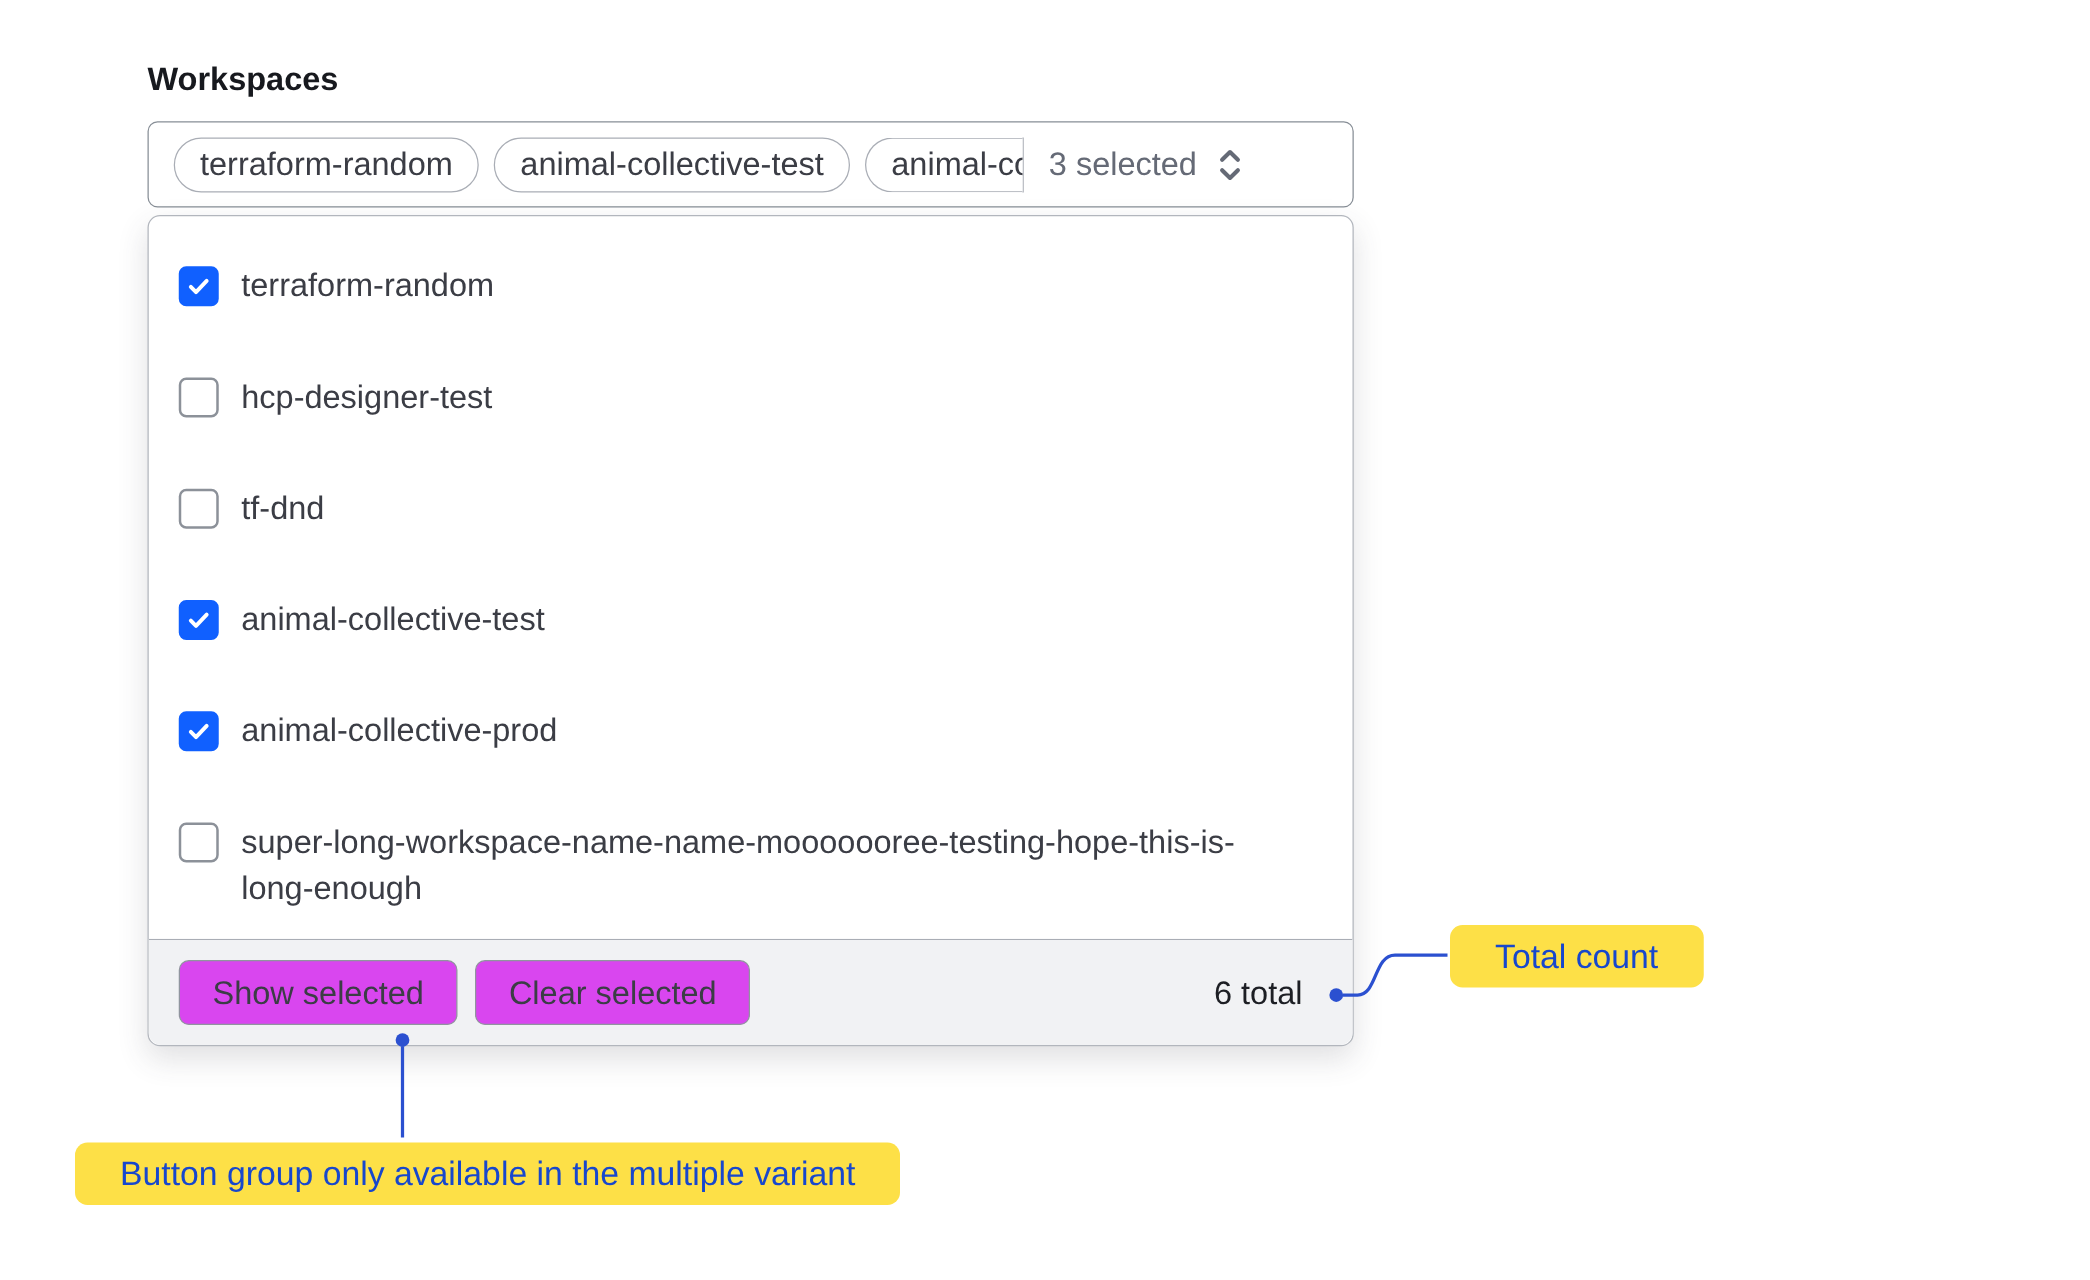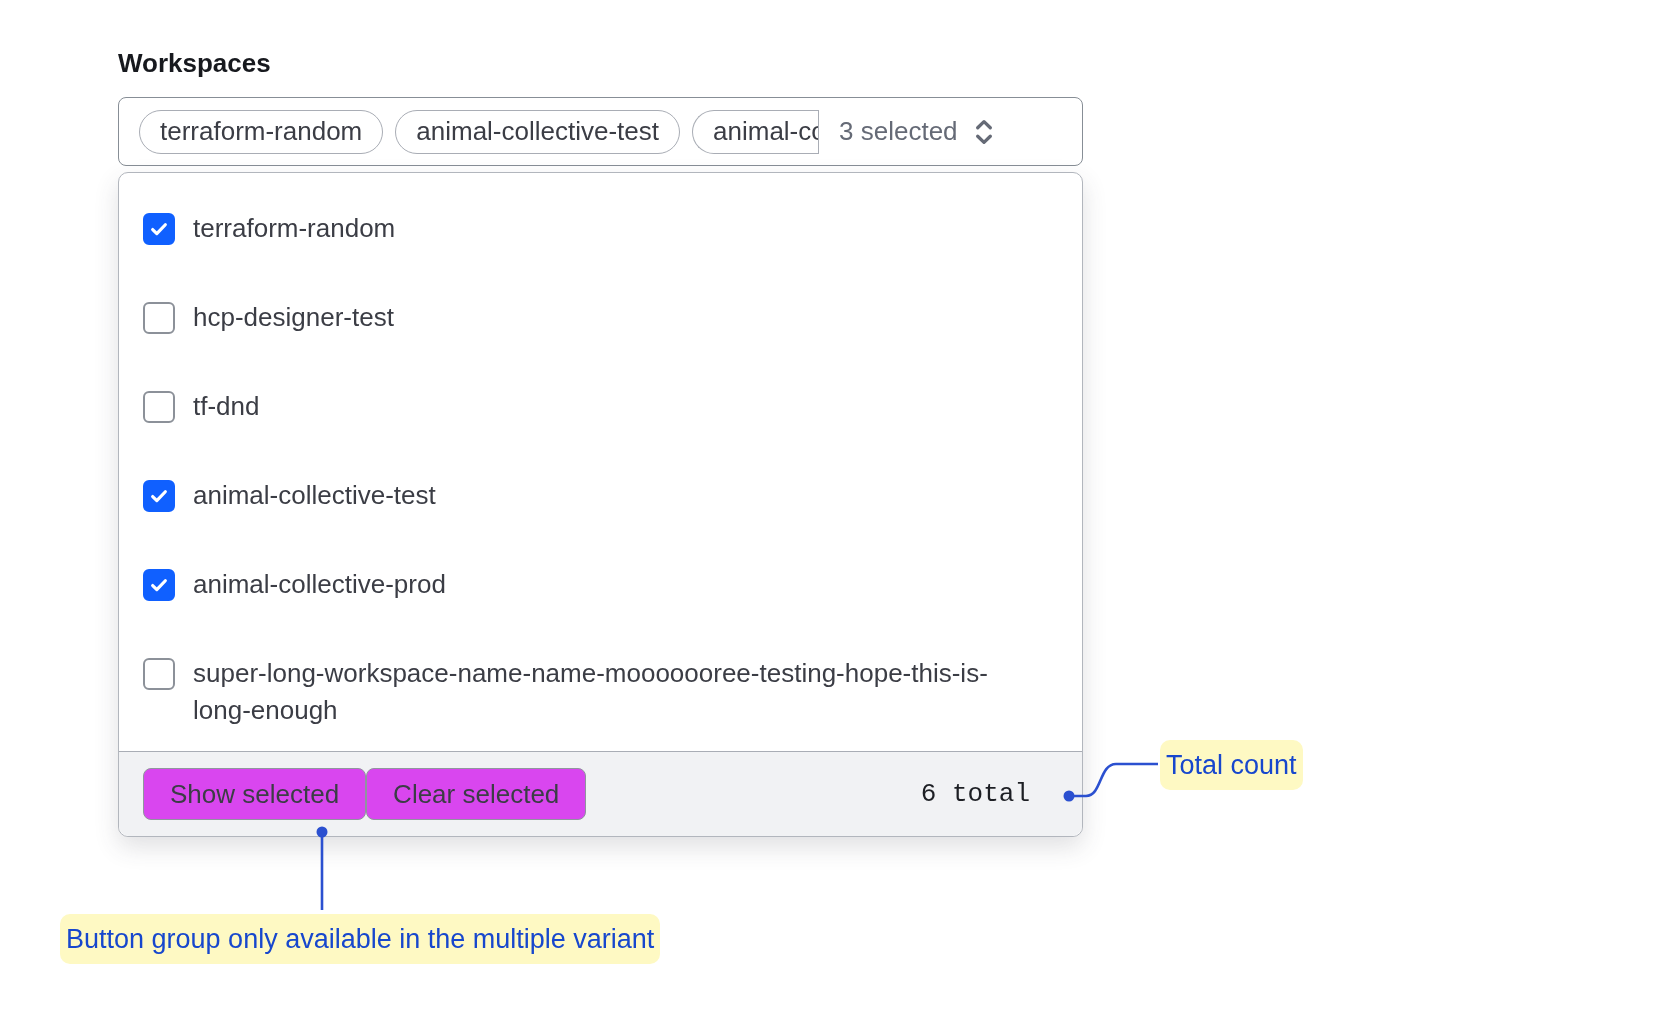--- a/index.html
+++ b/index.html
@@ -35,27 +35,27 @@
   .option.checked .checkbox svg{display:block;}
   .option-label{font-size:26px;line-height:37px;color:#3b3d45;max-width:800px;margin-top:-3px;}
 
   
   .footer{position:absolute;left:0;right:0;bottom:0;height:85px;box-sizing:border-box;
     background:#f1f2f4;border-top:1px solid #a9adb5;border-radius:0 0 10px 10px;
     display:flex;align-items:center;padding:0 24px;}
   .btn{height:52px;box-sizing:border-box;background:#d946ef;border:1px solid #90959e;border-radius:8px;
     padding:0 26px;font-size:26px;color:#3b3d45;display:inline-flex;align-items:center;cursor:pointer;
     font-family:inherit;}
-  .btn + .btn{}
+  .btn + .btn{margin-left:14px;}
   .footer-spacer{flex:1;}
-  .total{font-size:26px;color:#1d1f24;margin-right:28px;font-family:Liberation Mono, monospace;}
+  .total{font-size:26px;color:#1d1f24;margin-right:16px;}
 
   
-  .anno-pill{position:absolute;height:50px;box-sizing:border-box;background:#fef9c3;border-radius:10px;
-    display:inline-flex;align-items:center;padding:0 6px;font-size:27px;font-weight:500;color:#1747cd;white-space:nowrap;}
+  .anno-pill{position:absolute;height:50px;box-sizing:border-box;background:#fde047;border-radius:10px;
+    display:inline-flex;align-items:center;padding:0 36px;font-size:27px;font-weight:500;color:#1747cd;white-space:nowrap;}
   .anno-total{left:1160px;top:740px;}
   .anno-buttons{left:60px;top:914px;}
   .connectors{position:absolute;left:0;top:0;width:1672px;height:1024px;pointer-events:none;}
 </style>
 </head>
 <body>
 
 <div class="canvas">
 
   <div class="field-label">Workspaces</div>

